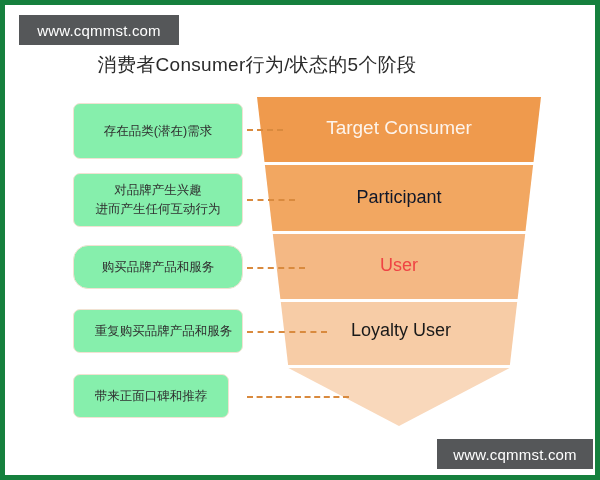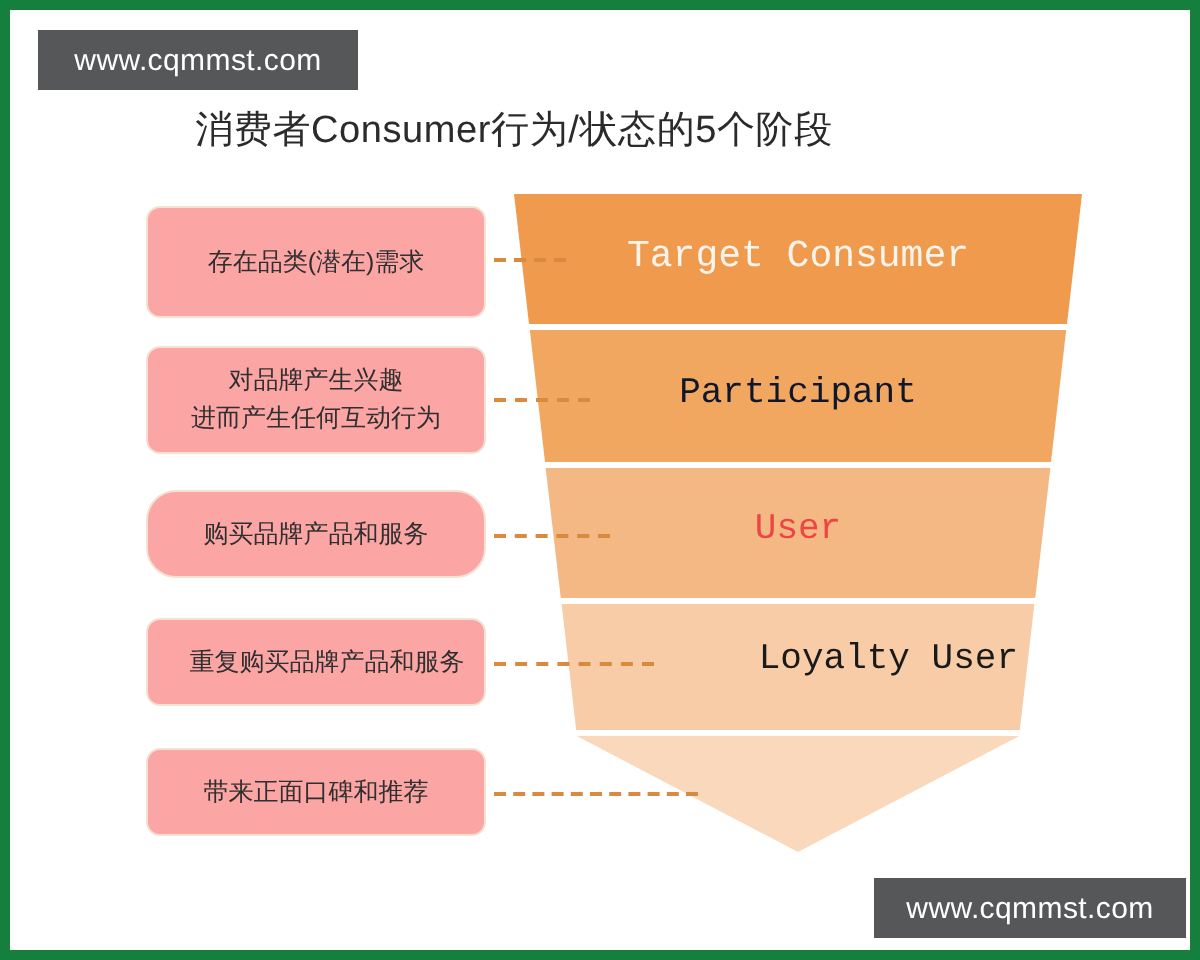--- a/index.html
+++ b/index.html
@@ -54,21 +54,21 @@
     text-align: center;
     font-size: 19px;
     color: #2b2b2b;
     letter-spacing: 0.3px;
     white-space: nowrap;
   }
 
   
   .label-box {
     position: absolute;
-    background: #fca5a5;
+    background: #86efac;
     border: 1px solid #f1e2d2;
     border-radius: 7px;
     box-sizing: border-box;
     display: flex;
     flex-direction: column;
     align-items: center;
     justify-content: center;
     color: #2f2f2f;
     font-size: 12.5px;
     line-height: 1.5;
@@ -92,21 +92,20 @@
     left: 0;
     top: 0;
     width: 600px;
     height: 480px;
     pointer-events: none;
   }
   .tier-label {
     position: absolute;
     white-space: nowrap;
     text-align: center;
-    font-family: Liberation Mono, monospace;
   }
 </style>
 </head>
 <body>
 
 <div id="canvas">
 
   <div id="wm-top" class="watermark">www.cqmmst.com</div>
 
   <div id="wm-bottom" class="watermark">www.cqmmst.com</div>
@@ -125,21 +124,21 @@
 
     <polygon points="283.4,363 504.6,363 394,421" fill="#f9d8bb"></polygon>
   </svg>
 
   <div class="tier-label" style="left:272px; top:112px; width:244px; font-size:19px; color:#fdf4ec;">Target Consumer</div>
 
   <div class="tier-label" style="left:276px; top:182px; width:236px; font-size:18px; color:#0f172a;">Participant</div>
 
   <div class="tier-label" style="left:282px; top:250px; width:224px; font-size:18px; color:#ef4444;">User</div>
 
-  <div class="tier-label" style="left:288px; top:315px; width:216px; font-size:18px; color:#1a1a1a;text-align:right;">Loyalty User</div>
+  <div class="tier-label" style="left:288px; top:315px; width:216px; font-size:18px; color:#1a1a1a;">Loyalty User</div>
 
 
   <div class="connector" style="left:242px; top:124px; width:36px;"></div>
   <div class="connector" style="left:242px; top:194px; width:48px;"></div>
   <div class="connector" style="left:242px; top:262px; width:58px;"></div>
   <div class="connector" style="left:242px; top:326px; width:80px;"></div>
   <div class="connector" style="left:242px; top:391px; width:102px;"></div>
 
   <div class="label-box" style="left:68px; top:98px; width:170px; height:56px;">
     <span class="ln">存在品类(潜在)需求</span>
@@ -151,17 +150,17 @@
   </div>
 
   <div class="label-box" style="left:68px; top:240px; width:170px; height:44px;border-radius:15px;">
     <span class="ln">购买品牌产品和服务</span>
   </div>
 
   <div class="label-box" style="left:68px; top:304px; width:170px; height:44px;padding-left:17px;">
     <span class="ln">重复购买品牌产品和服务</span>
   </div>
 
-  <div class="label-box" style="left:68px; top:369px; width:170px; height:44px;">
+  <div class="label-box" style="left:68px; top:369px; width:156px; height:44px;">
     <span class="ln">带来正面口碑和推荐</span>
   </div>
 
 </div>
 
 </body></html>

